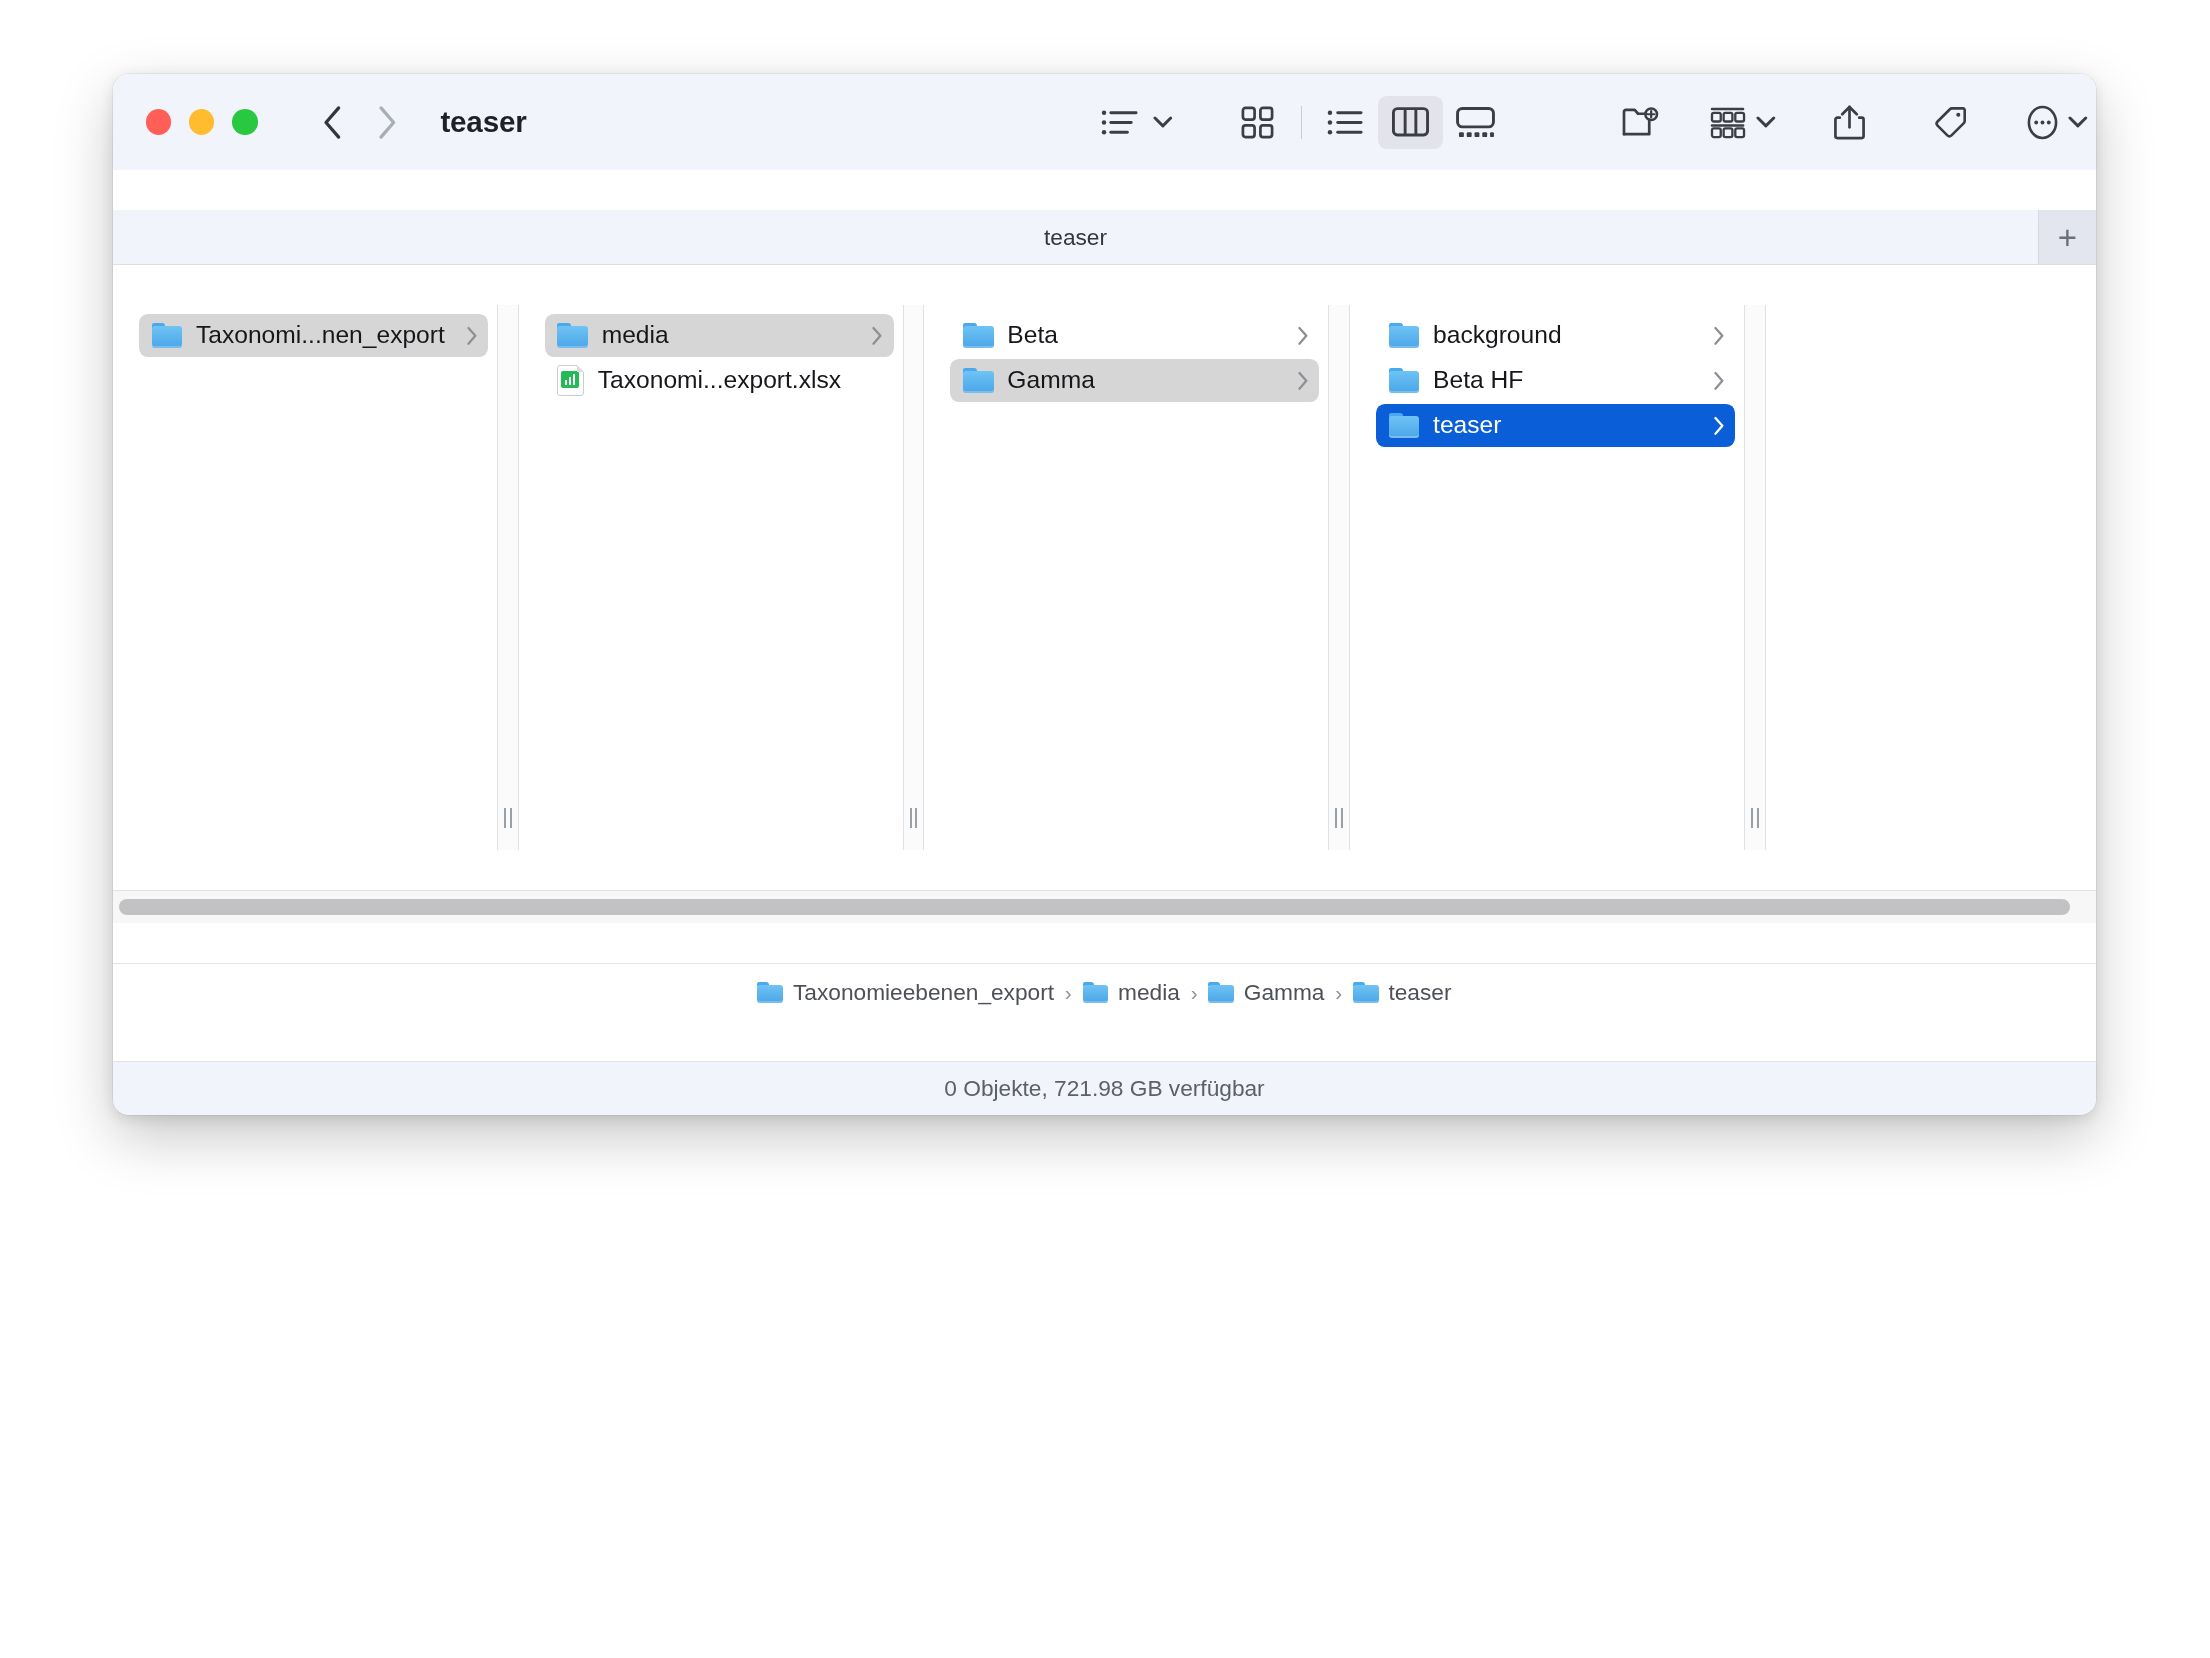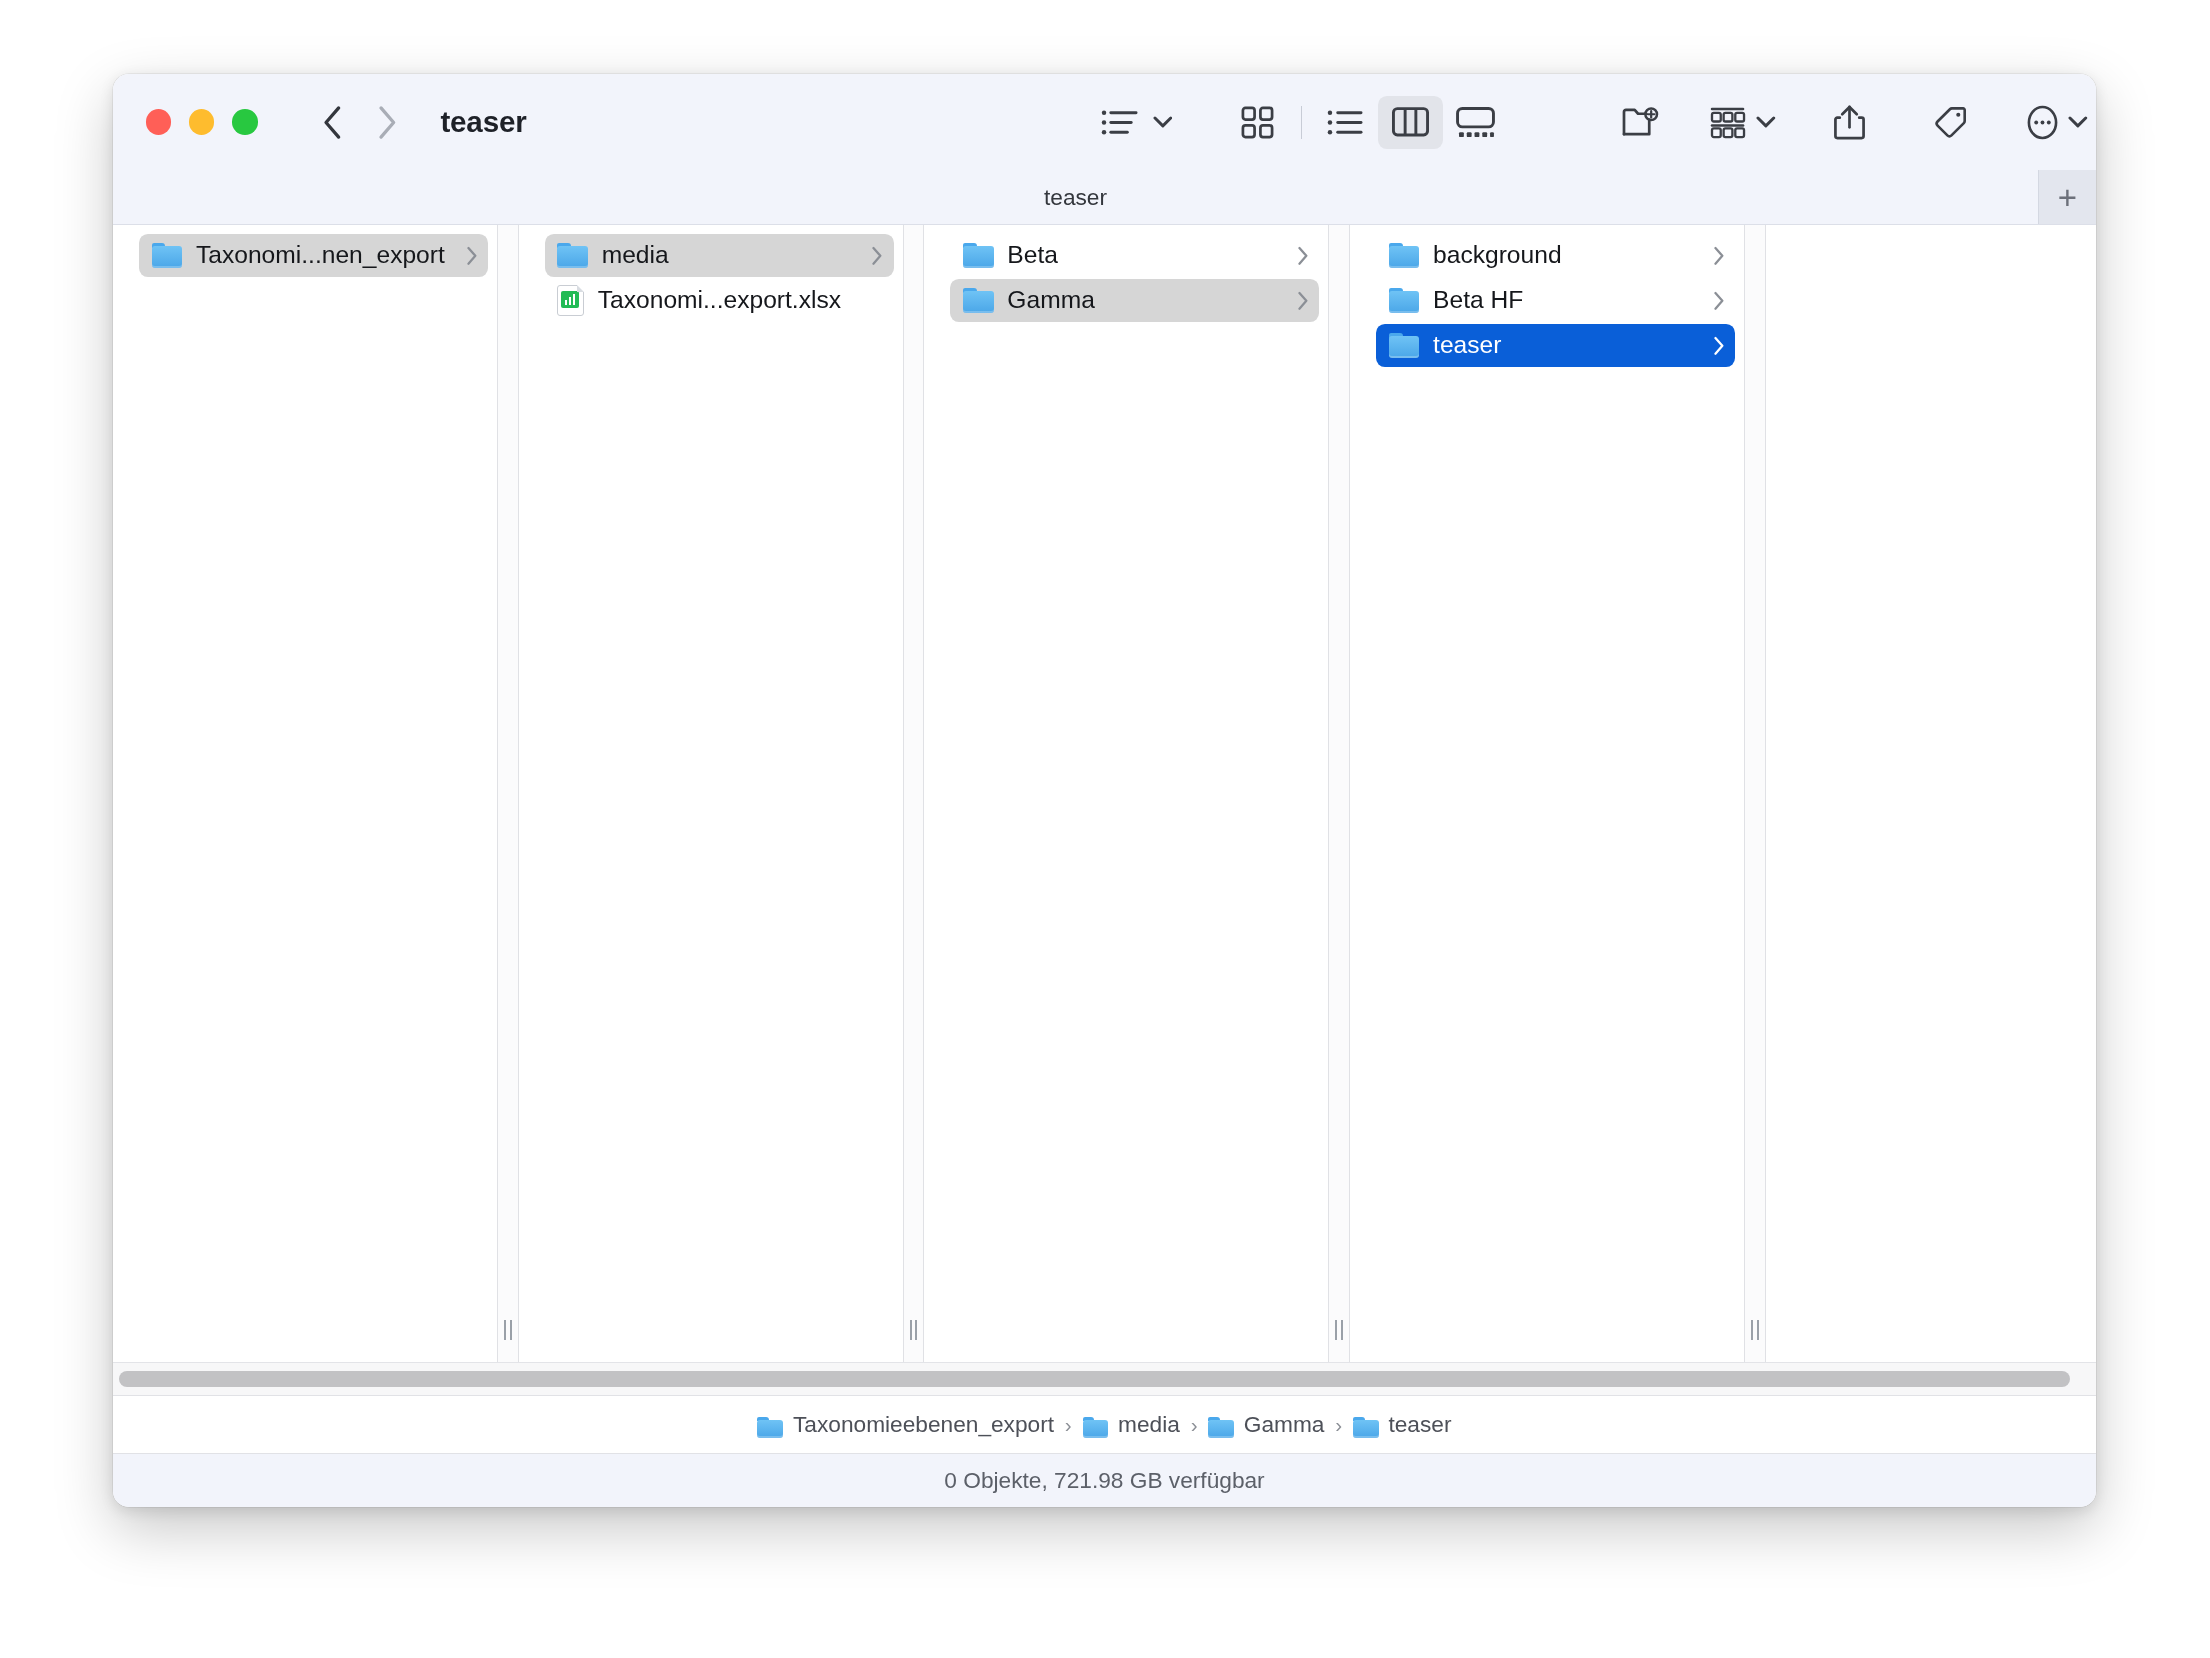--- a/index.html
+++ b/index.html
@@ -12,29 +12,30 @@
     font-family: "Liberation Sans", sans-serif;
     -webkit-font-smoothing: antialiased;
   }
 
   
   #finder-window {
     position: absolute;
     left: 113px;
     top: 74px;
     width: 1983px;
-    height: 1433px;
+    height: 1041px;
     background: #ffffff;
     border-radius: 15.8px;
     box-shadow: 0 21.7px 59px rgba(0,0,0,0.22),
                 0 3.9px 13.8px rgba(0,0,0,0.10),
                 0 0 0 0.5px rgba(0,0,0,0.10);
     overflow: hidden;
     display: flex;
     flex-direction: column;
+    gap: 40px;
   }
 
   
   .toolbar {
     height: 96px;
     background: #f2f4fb;
     display: flex;
     align-items: center;
     position: relative;
     flex: 0 0 auto;
@@ -294,21 +295,21 @@
     flex: 0 0 auto;
     background: #ffffff;
     border-top: 1px solid #e1e2e6;
     display: flex;
     align-items: center;
     justify-content: center;
     gap: 0px;
   }
   .crumb {
     display: flex;
-    align-items: flex-end;
+    align-items: center;
     font-size: 22.7px;
     color: #4d5058;
     white-space: nowrap;
   }
   .crumb .ficon { width: 25.6px; height: 20.7px; margin-right: 9.9px; }
   .crumb .ficon .tab { width: 11.8px; height: 3.9px; }
   .crumb .ficon .body { width: 25.6px; height: 17.7px; top: 3px; }
   .crumb-sep {
     margin: 0 10.8px;
     color: #8b8f96;

